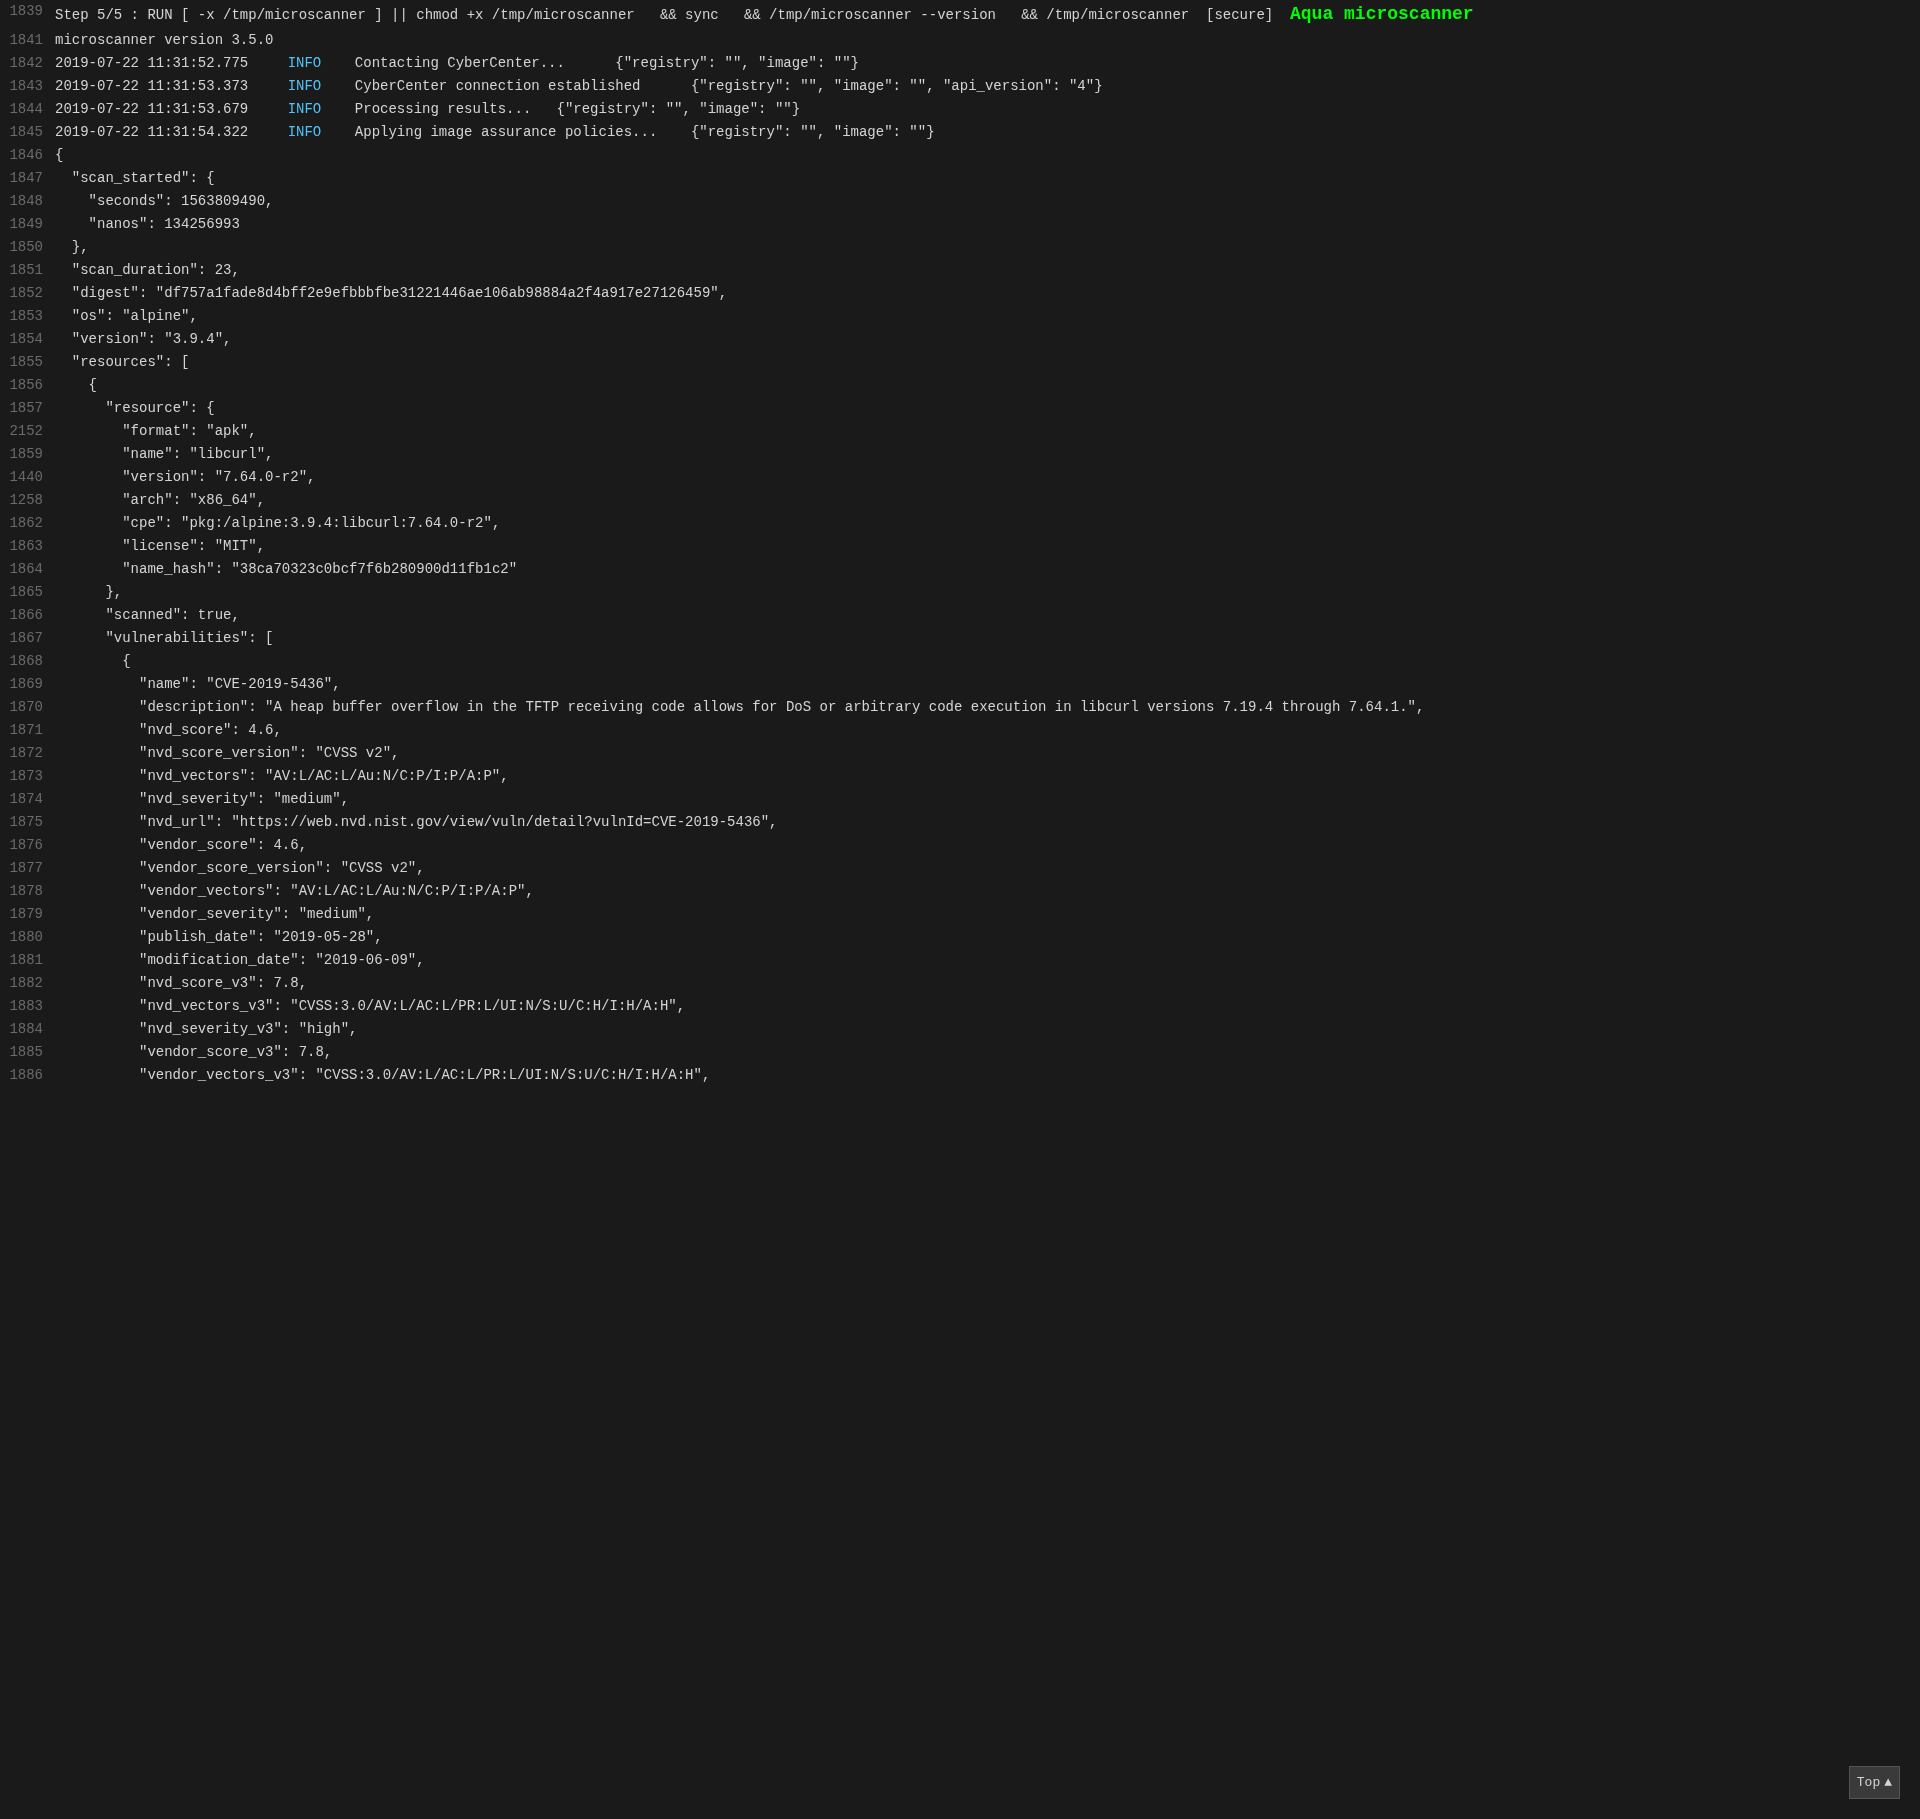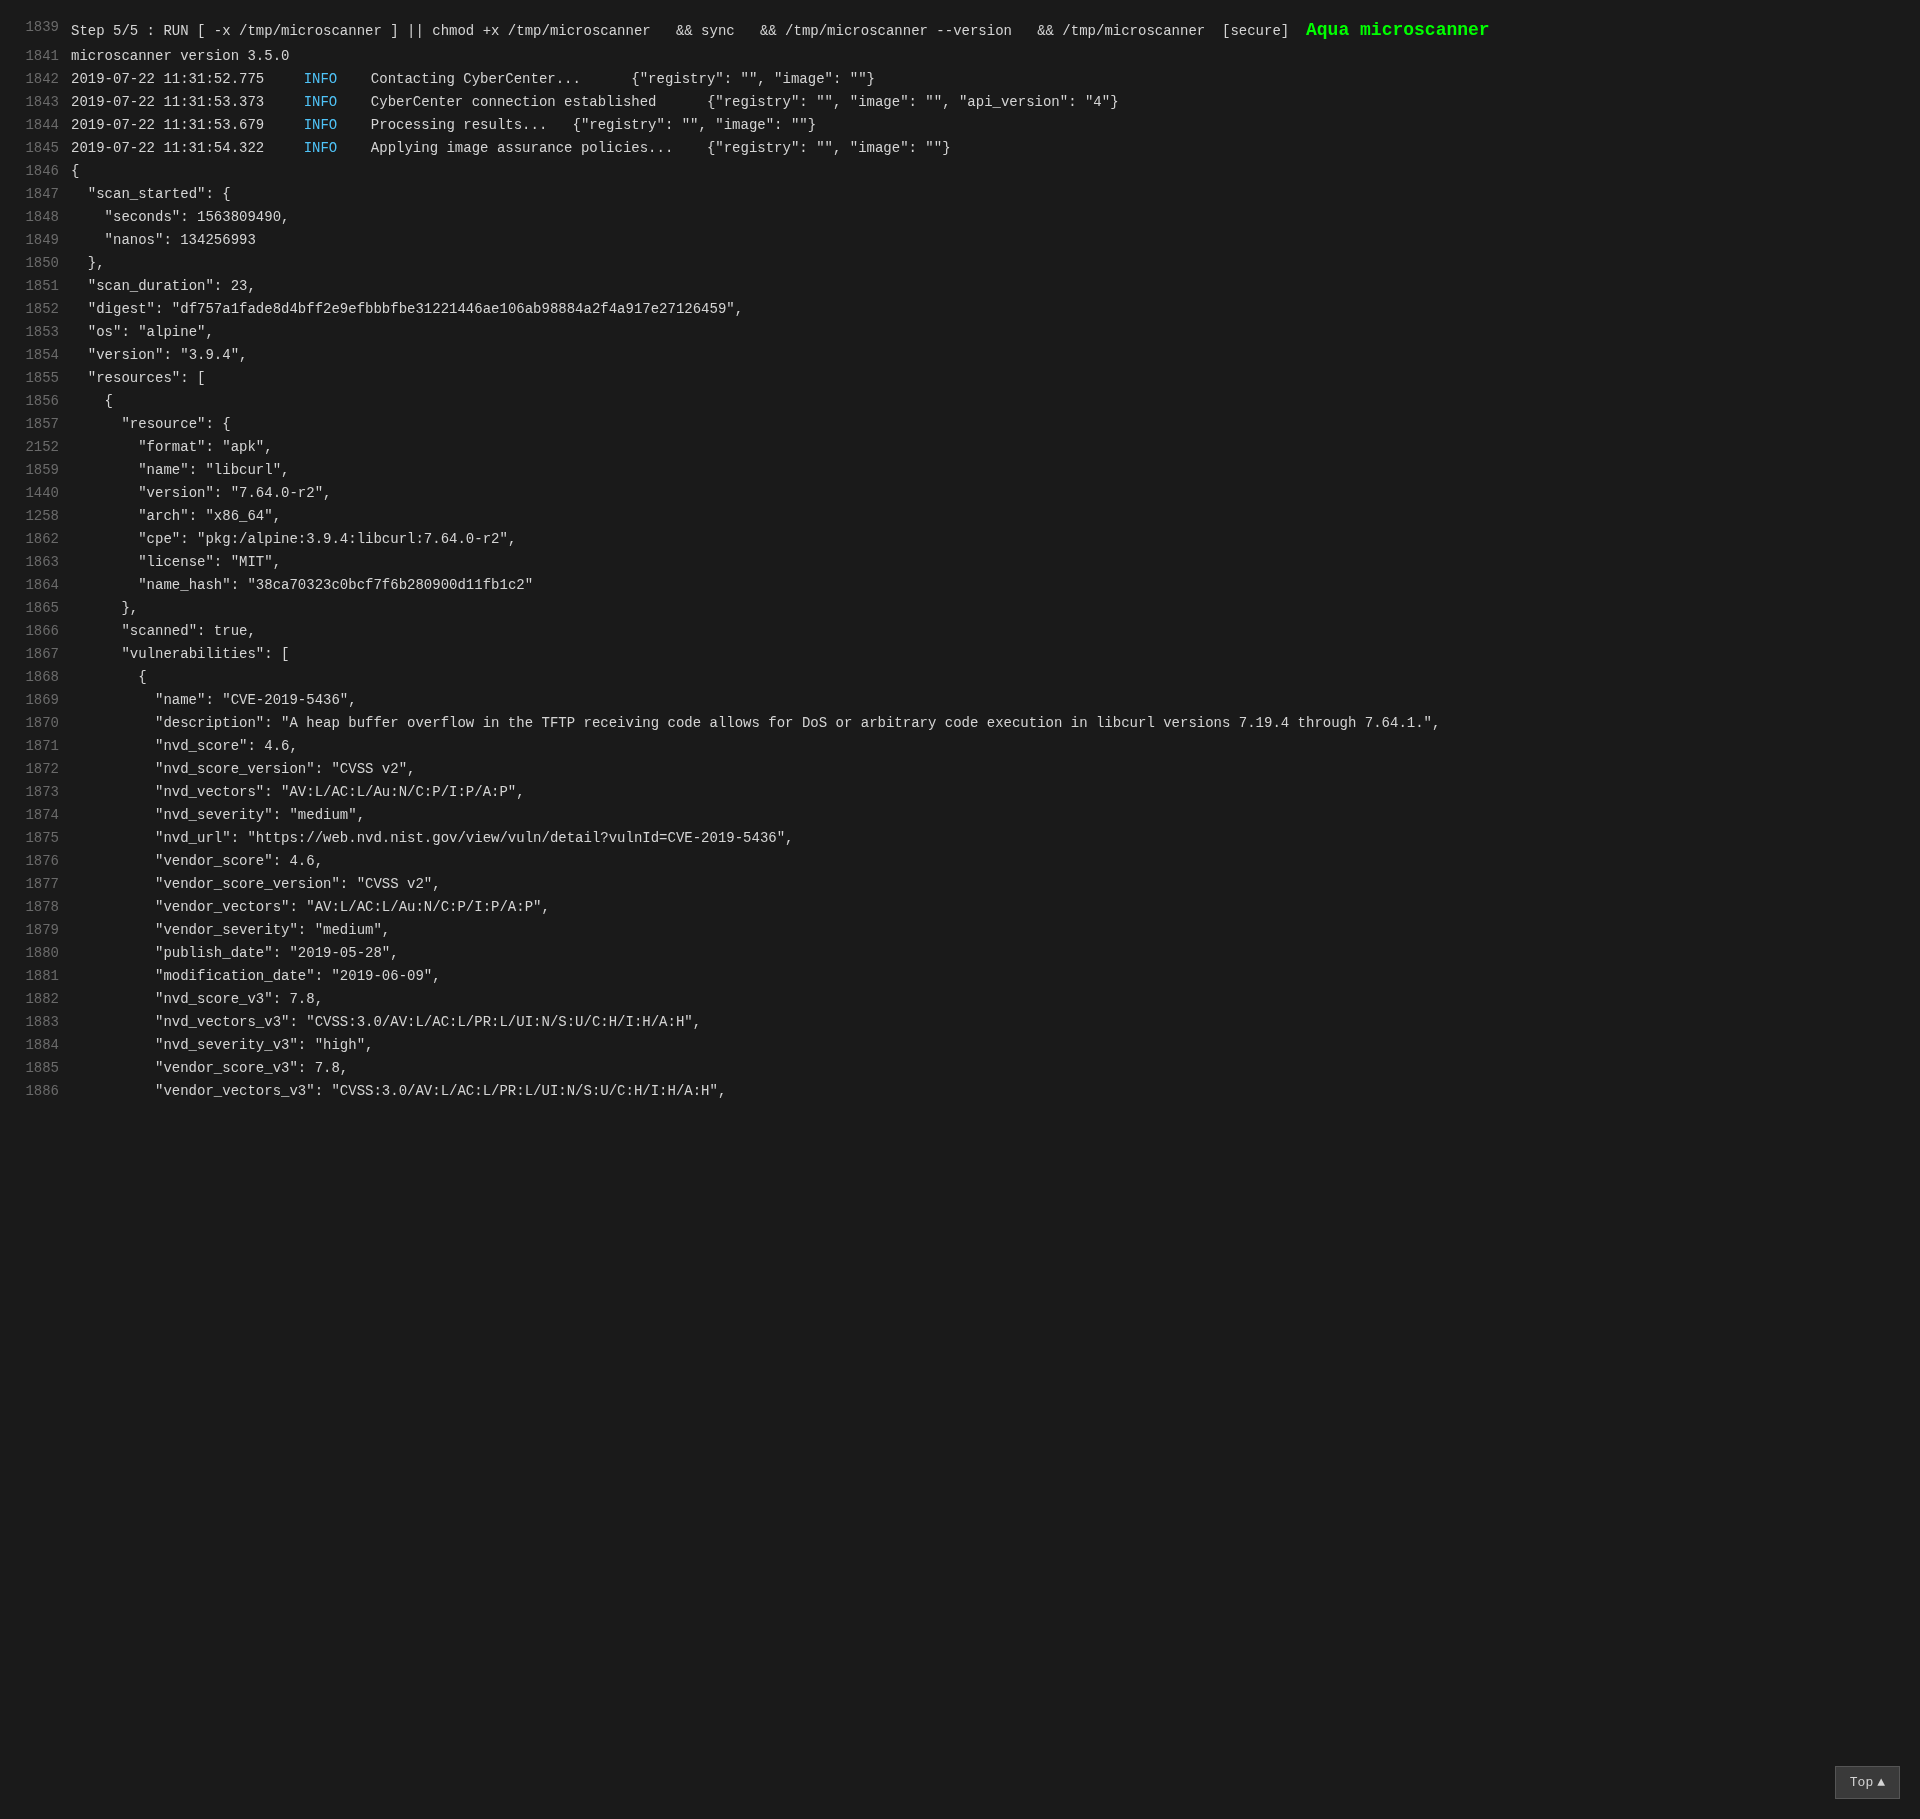--- a/index.html
+++ b/index.html
@@ -16,21 +16,21 @@
       line-height: 1.5;
       min-height: 1819px;
       position: relative;
       overflow-x: hidden;
     }
 
     .terminal-container {
       width: 1920px;
       min-height: 1819px;
       background-color: #1a1a1a;
-      padding: 16px;
+      padding: 0;
       position: relative;
     }
 
     .line {
       display: flex;
       align-items: flex-start;
       min-height: 22px;
       padding: 1px 0;
     }
 
@@ -64,21 +64,21 @@
       font-size: 18px;
     }
 
     .top-button {
       position: fixed;
       bottom: 20px;
       right: 20px;
       background-color: #3a3a3a;
       color: #d4d4d4;
       border: 1px solid #555;
-      padding: 8px 14px;
+      padding: 8px 7px;
       cursor: pointer;
       font-family: 'Courier New', Courier, monospace;
       font-size: 13px;
       display: flex;
       align-items: center;
       gap: 4px;
     }
   </style>
 </head>
 <body>

